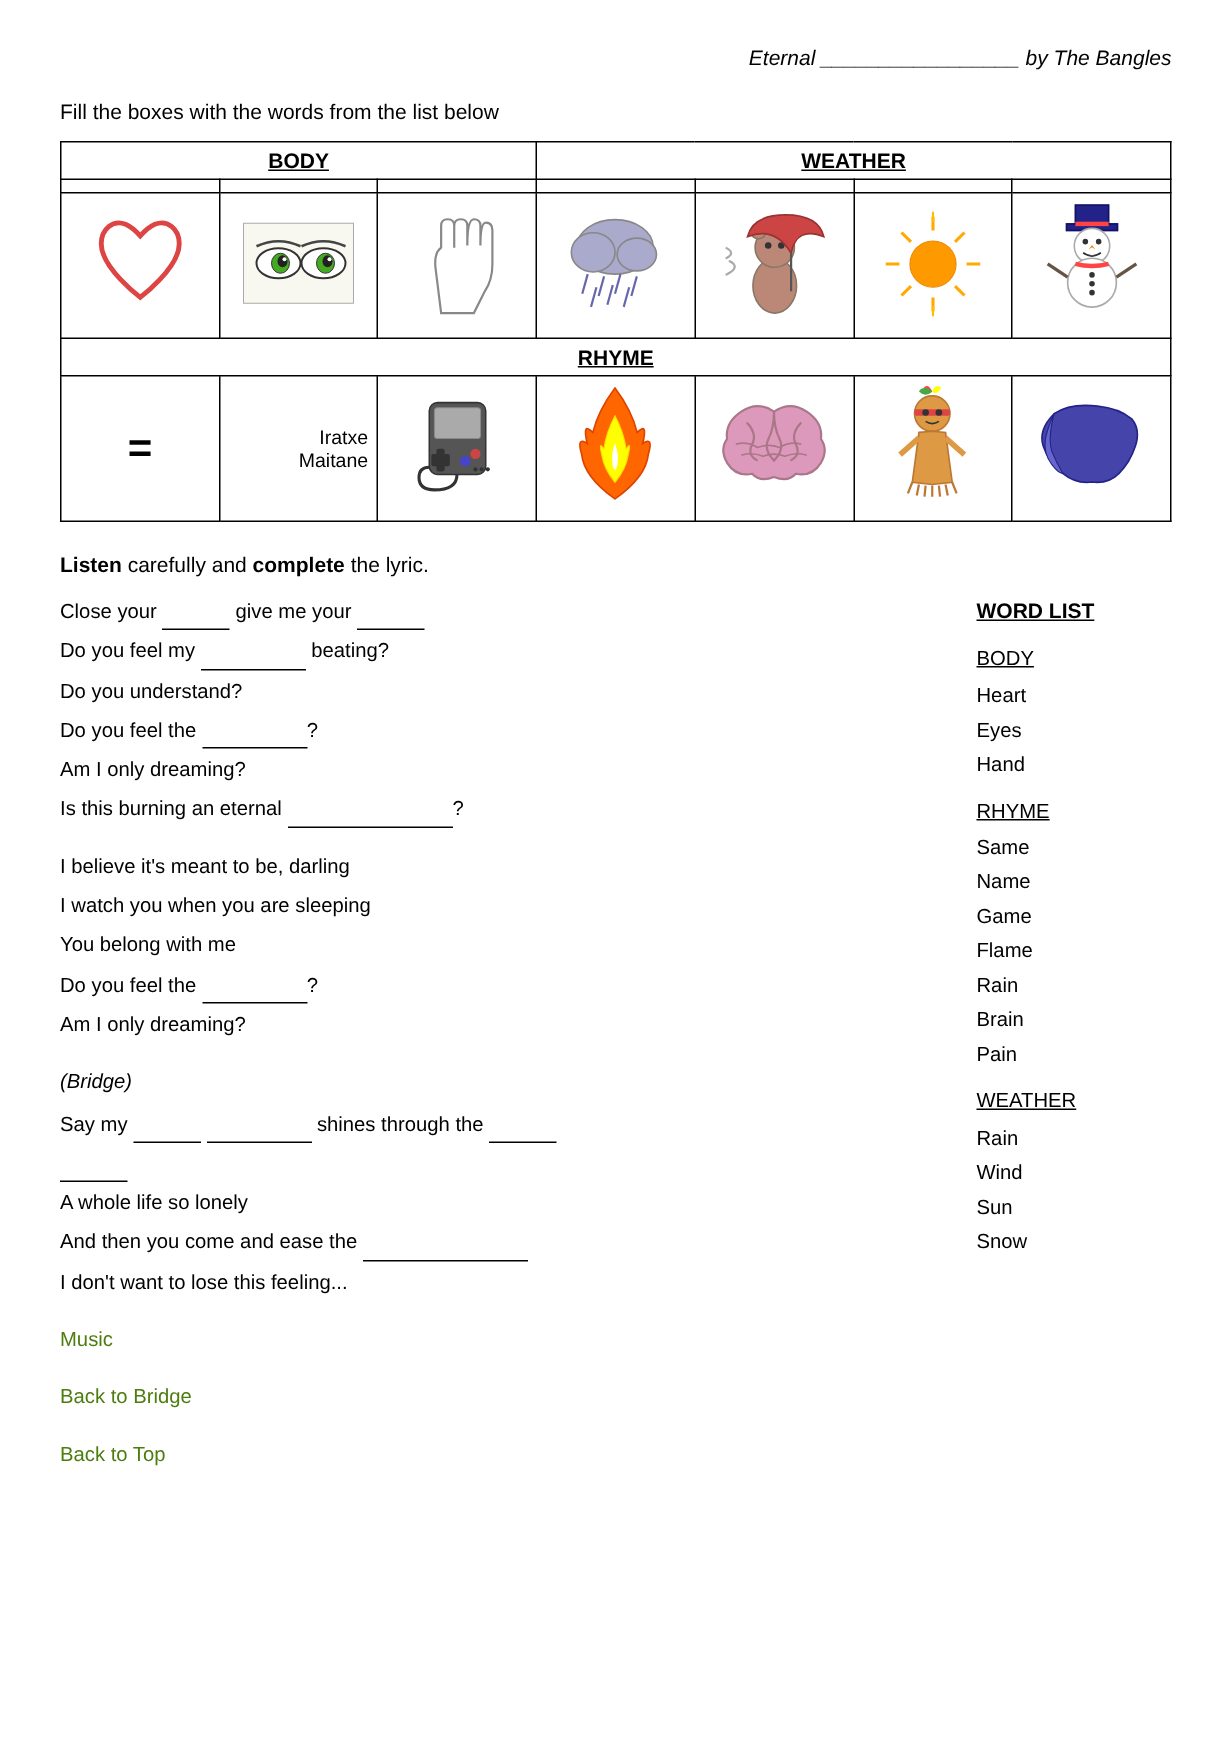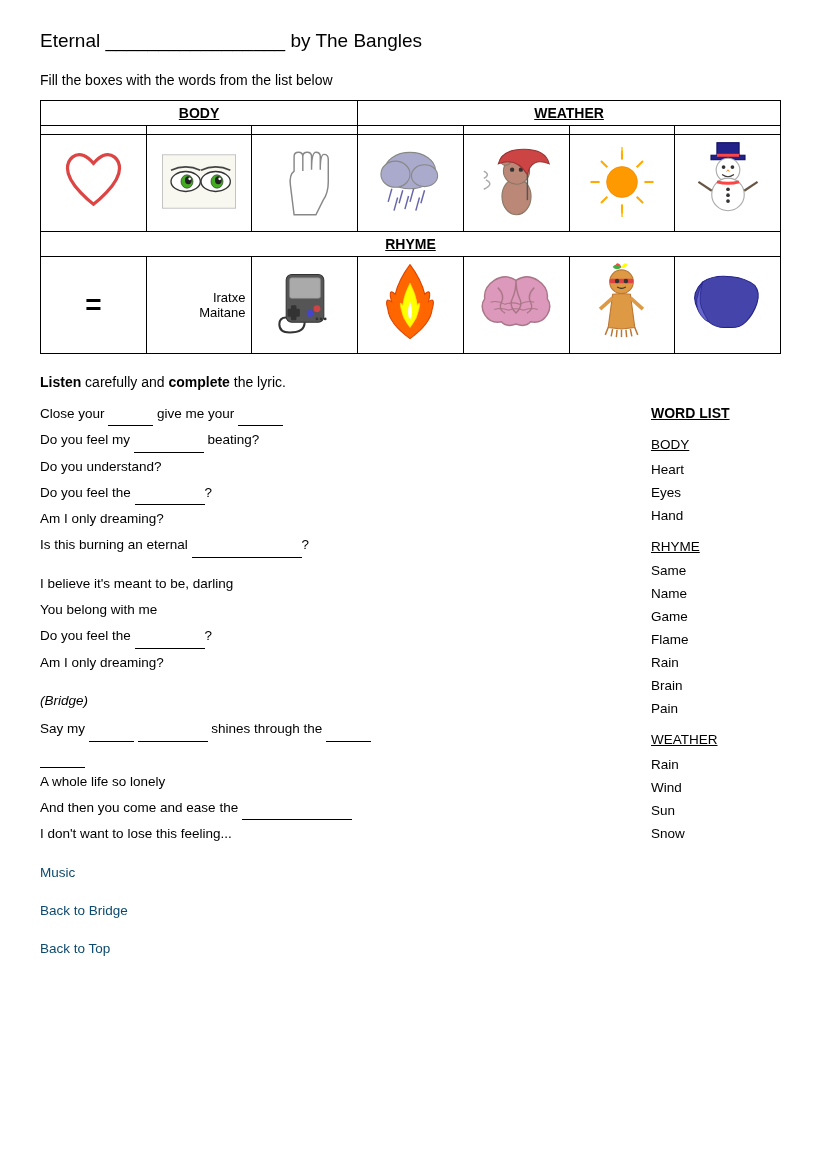--- a/index.html
+++ b/index.html
@@ -6,22 +6,23 @@
     body {
       font-family: Arial, sans-serif;
       font-size: 14px;
       background: #fff;
       color: #000;
       width: 821px;
       min-height: 1169px;
       padding: 30px 40px;
     }
     .title {
-      text-align: left;
-      font-size: 19px;
+      text-align: right;
+      font-style: italic;
+      font-size: 14px;
       margin-bottom: 20px;
     }
     .instruction {
       margin-bottom: 12px;
       font-size: 14px;
     }
     
     .main-table {
       width: 100%;
       border-collapse: collapse;
@@ -105,21 +106,21 @@
     }
     .lyric-line {
       display: block;
       margin-bottom: 2px;
     }
     .bridge-label {
       font-style: italic;
       margin-bottom: 4px;
     }
     .nav-link {
-      color: #0c4a6e;
+      color: #4d7c0f;
       text-decoration: none;
       display: block;
       margin-top: 14px;
       font-size: 13.5px;
     }
     .bottom-links {
       margin-top: 10px;
     }
     b { font-weight: bold; }
   </style>
@@ -382,20 +383,21 @@
         Do you feel the <span class="blank"></span>?
       </span>
       <span class="lyric-line">Am I only dreaming?</span>
       <span class="lyric-line">
         Is this burning an eternal <span class="blank blank-lg"></span>?
       </span>
     </div>
 
     <div class="lyric-paragraph">
       <span class="lyric-line">I believe it's meant to be, darling</span>
+      <span class="lyric-line">I watch you when you are sleeping</span>
       <span class="lyric-line">You belong with me</span>
       <span class="lyric-line">
         Do you feel the <span class="blank"></span>?
       </span>
       <span class="lyric-line">Am I only dreaming?</span>
     </div>
 
     <div class="lyric-paragraph">
       <span class="lyric-line bridge-label">(Bridge)</span>
       <span class="lyric-line">

